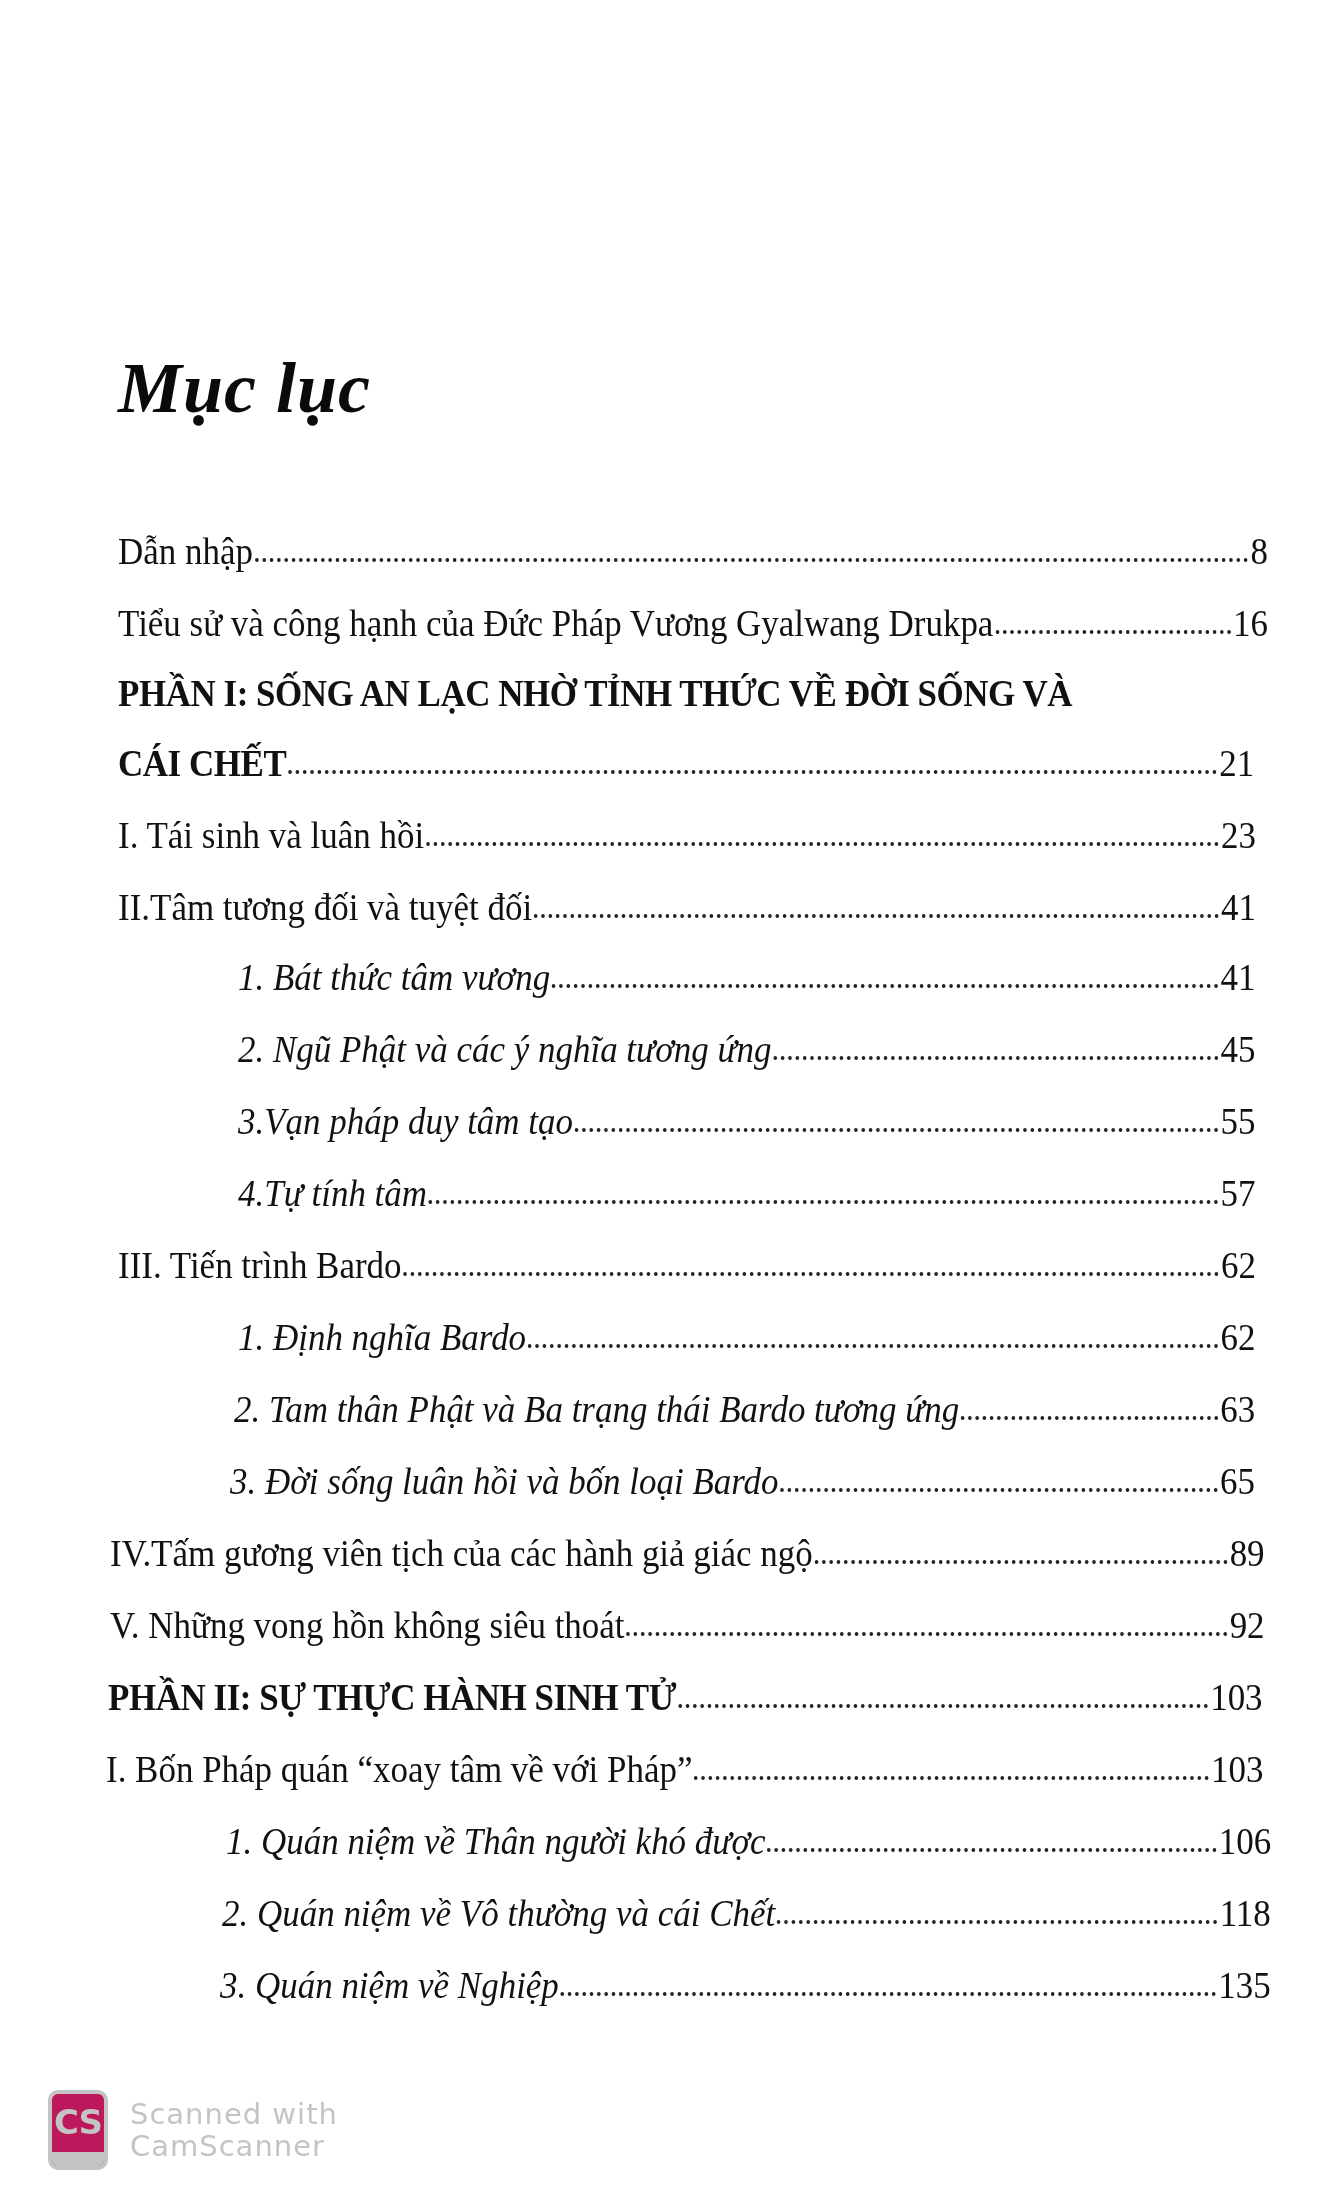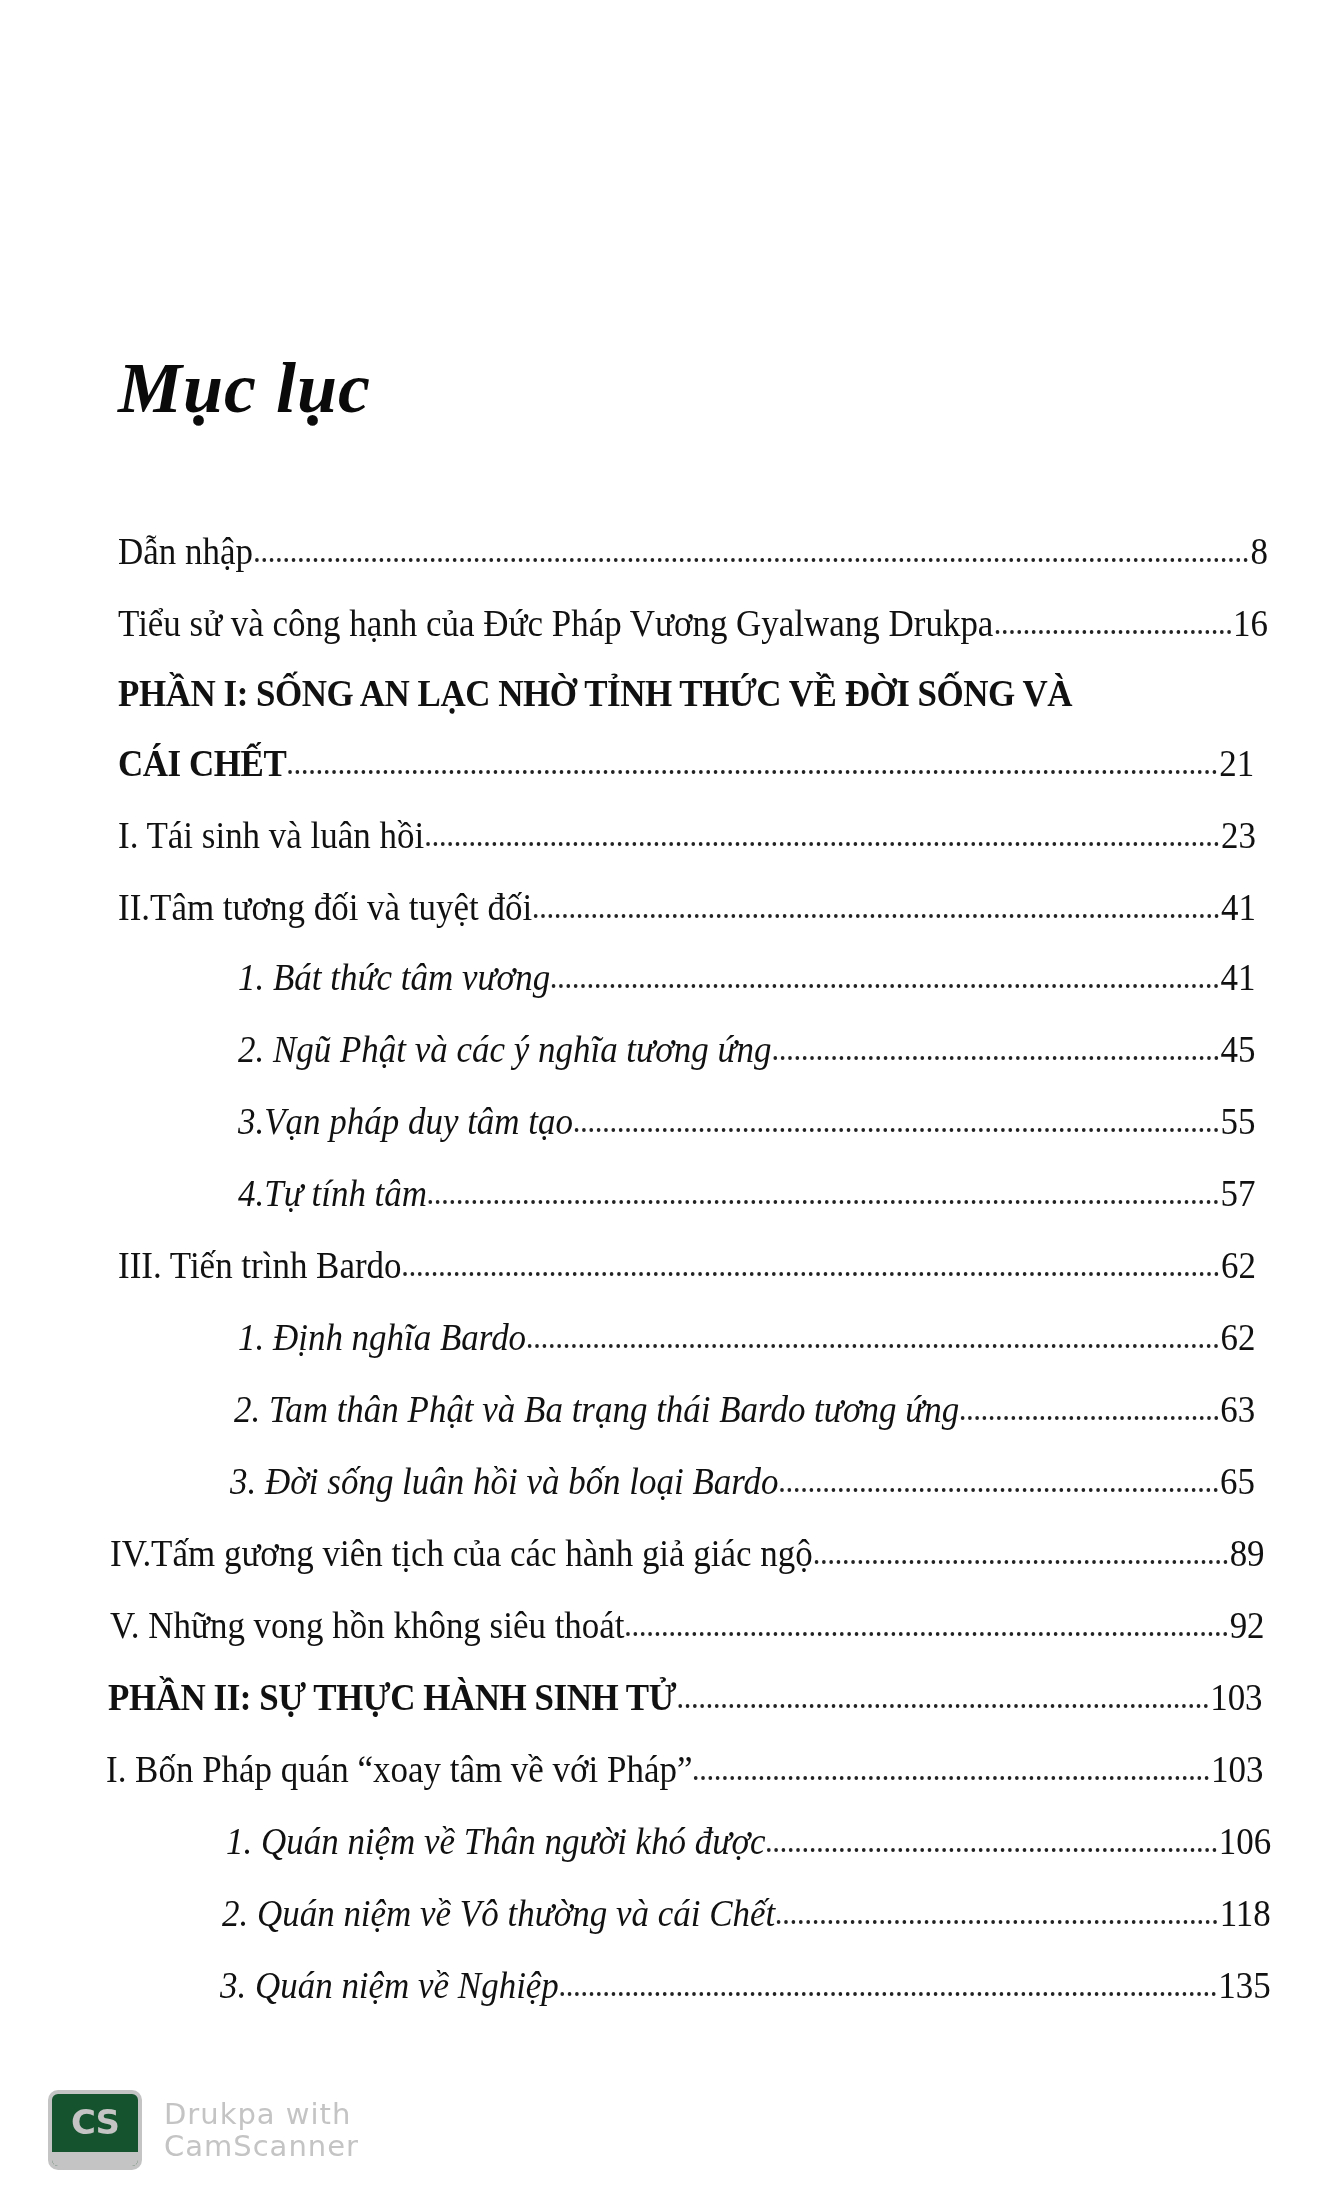--- a/index.html
+++ b/index.html
@@ -74,28 +74,28 @@
   
   .watermark {
     position: absolute;
     left: 48px;
     top: 2090px;
     display: flex;
     align-items: center;
     gap: 22px;
   }
   .cs-logo {
-    width: 94px;
+    width: 60px;
     height: 80px;
     border: 4px solid #c4c4c4;
     border-radius: 10px;
     box-sizing: border-box;
     position: relative;
     overflow: hidden;
-    background: #14532d;
+    background: #be185d;
   }
   .cs-logo .cs-text {
     position: absolute;
     left: 0;
     right: 0;
     top: 8px;
     text-align: center;
     font-family: "DejaVu Sans", "Liberation Sans", sans-serif;
     font-weight: bold;
     font-size: 34px;
@@ -247,16 +247,16 @@
   </div>
 
 </div>
 
 <div class="watermark">
   <div class="cs-logo">
     <span class="cs-text">CS</span>
     <span class="cs-bar"></span>
   </div>
   <div class="wm-text">
-    <div>Drukpa with</div>
+    <div>Scanned with</div>
     <div>CamScanner</div>
   </div>
 </div>
 
 </body></html>

